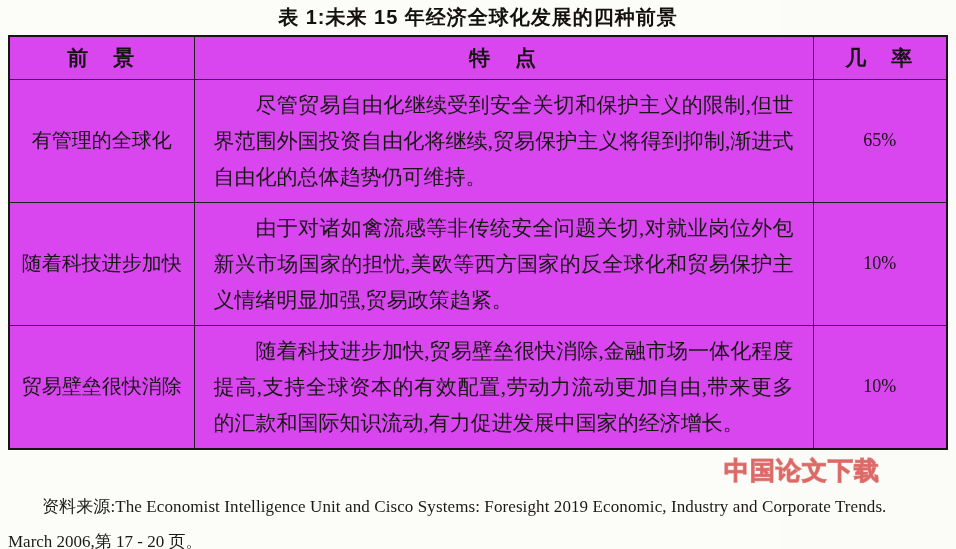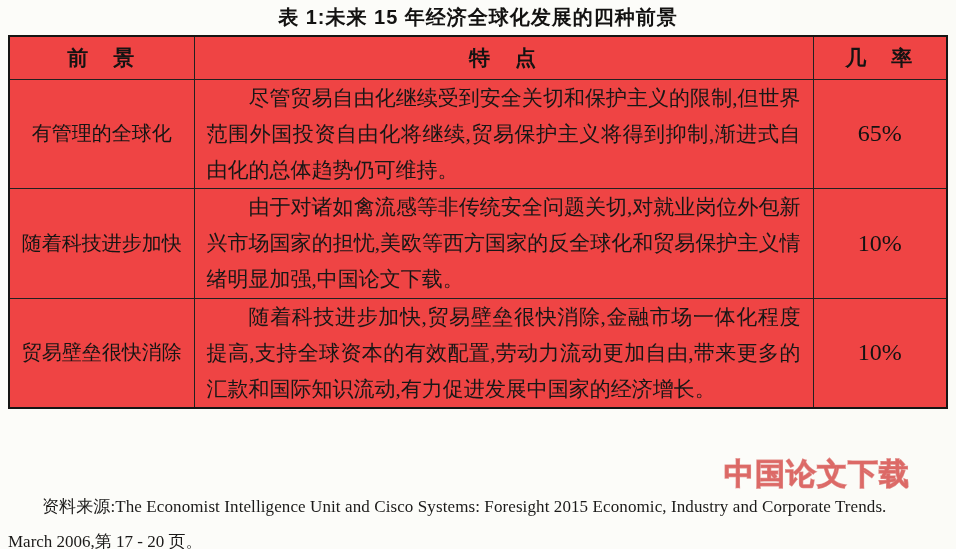--- a/index.html
+++ b/index.html
@@ -18,67 +18,67 @@
     text-align:center;
     font-family:"Liberation Sans","DejaVu Sans",sans-serif;
     font-weight:700;font-size:20px;letter-spacing:1px;
     color:#131211;
   }
 
   
   table.tbl{
     position:absolute;left:8px;top:35px;width:938px;
     border-collapse:collapse;table-layout:fixed;
-    background:#ef4444;
+    background:#d946ef;
   }
   table.tbl{border:2.5px solid #161514;}
   table.tbl th,table.tbl td{border:1.5px solid #232120;vertical-align:middle;padding:0;}
   col.c1{width:185px;} col.c2{width:619px;} col.c3{width:134px;}
 
   tr.hrow{height:43px;}
   tr.r1{height:106px;} tr.r2{height:110px;} tr.r3{height:77px;} tr.r4{height:110px;}
 
   th{
     font-family:"Liberation Sans","DejaVu Sans",sans-serif;
     font-weight:700;font-size:21px;letter-spacing:2px;
     text-align:center;color:#141312;
   }
   td.scen{
     text-align:center;font-size:20px;color:#161514;
     font-family:"Liberation Serif","DejaVu Serif",serif;
     padding:0 2px;
   }
   td.feat p{
-    margin:0;padding:0 12px;
+    margin:7px;padding:0 12px;
     font-size:21px;line-height:36px;
     text-indent:2em;text-align:justify;
     color:#181716;
   }
   td.prob{
-    text-align:center;font-size:24px;color:#141312;
+    text-align:center;font-size:18px;color:#141312;
     font-family:"Liberation Serif","DejaVu Serif",serif;
   }
 
   
   .source{
     position:absolute;left:8px;top:494px;width:946px;
     font-size:17px;color:#1b1a19;
     font-family:"Liberation Serif","DejaVu Serif",serif;
   }
   .src1{text-indent:34px;line-height:26px;white-space:nowrap;letter-spacing:0.1px;}
   .src2{margin-top:9px;line-height:26px;margin-left:-8px;padding-left:8px;}
 
   
   .watermark{
     position:absolute;left:724px;top:454px;width:232px;
     text-align:left;z-index:5;pointer-events:none;
     font-family:"Liberation Sans","DejaVu Sans",sans-serif;
   }
   .wm1{
-    font-size:30px;font-weight:700;letter-spacing:1px;white-space:nowrap;
+    font-size:25px;font-weight:700;letter-spacing:1px;white-space:nowrap;
     color:rgba(224,82,78,0.50);
     -webkit-text-stroke:1.2px rgba(205,55,52,0.55);
   }
   .wm2{
     margin-top:3px;
     font-size:26px;font-weight:700;letter-spacing:3px;white-space:nowrap;
     color:rgba(238,128,124,0.60);
   }
 </style>
 </head>
@@ -105,36 +105,36 @@
       <tr class="r1">
         <td class="scen">有管理的全球化</td>
         <td class="feat">
           <p>尽管贸易自由化继续受到安全关切和保护主义的限制,但世界范围外国投资自由化将继续,贸易保护主义将得到抑制,渐进式自由化的总体趋势仍可维持。</p>
         </td>
         <td class="prob">65%</td>
       </tr>
       <tr class="r2">
         <td class="scen">随着科技进步加快</td>
         <td class="feat">
-          <p>由于对诸如禽流感等非传统安全问题关切,对就业岗位外包新兴市场国家的担忧,美欧等西方国家的反全球化和贸易保护主义情绪明显加强,中国论文下载。</p>
+          <p>由于对诸如禽流感等非传统安全问题关切,对就业岗位外包新兴市场国家的担忧,美欧等西方国家的反全球化和贸易保护主义情绪明显加强,贸易政策趋紧。</p>
         </td>
         <td class="prob">10%</td>
       </tr>
       <tr class="r4">
         <td class="scen">贸易壁垒很快消除</td>
         <td class="feat">
           <p>随着科技进步加快,贸易壁垒很快消除,金融市场一体化程度提高,支持全球资本的有效配置,劳动力流动更加自由,带来更多的汇款和国际知识流动,有力促进发展中国家的经济增长。</p>
         </td>
         <td class="prob">10%</td>
       </tr>
     </tbody>
   </table>
 
   <div class="source">
-    <div class="src1">资料来源:The Economist Intelligence Unit and Cisco Systems: Foresight 2015 Economic, Industry and Corporate Trends.</div>
+    <div class="src1">资料来源:The Economist Intelligence Unit and Cisco Systems: Foresight 2019 Economic, Industry and Corporate Trends.</div>
     <div class="src2">March 2006,第 17 - 20 页。</div>
   </div>
 
   <div class="watermark">
     <div class="wm1">中国论文下载</div>
   </div>
 
 </div>
 
 </body></html>

